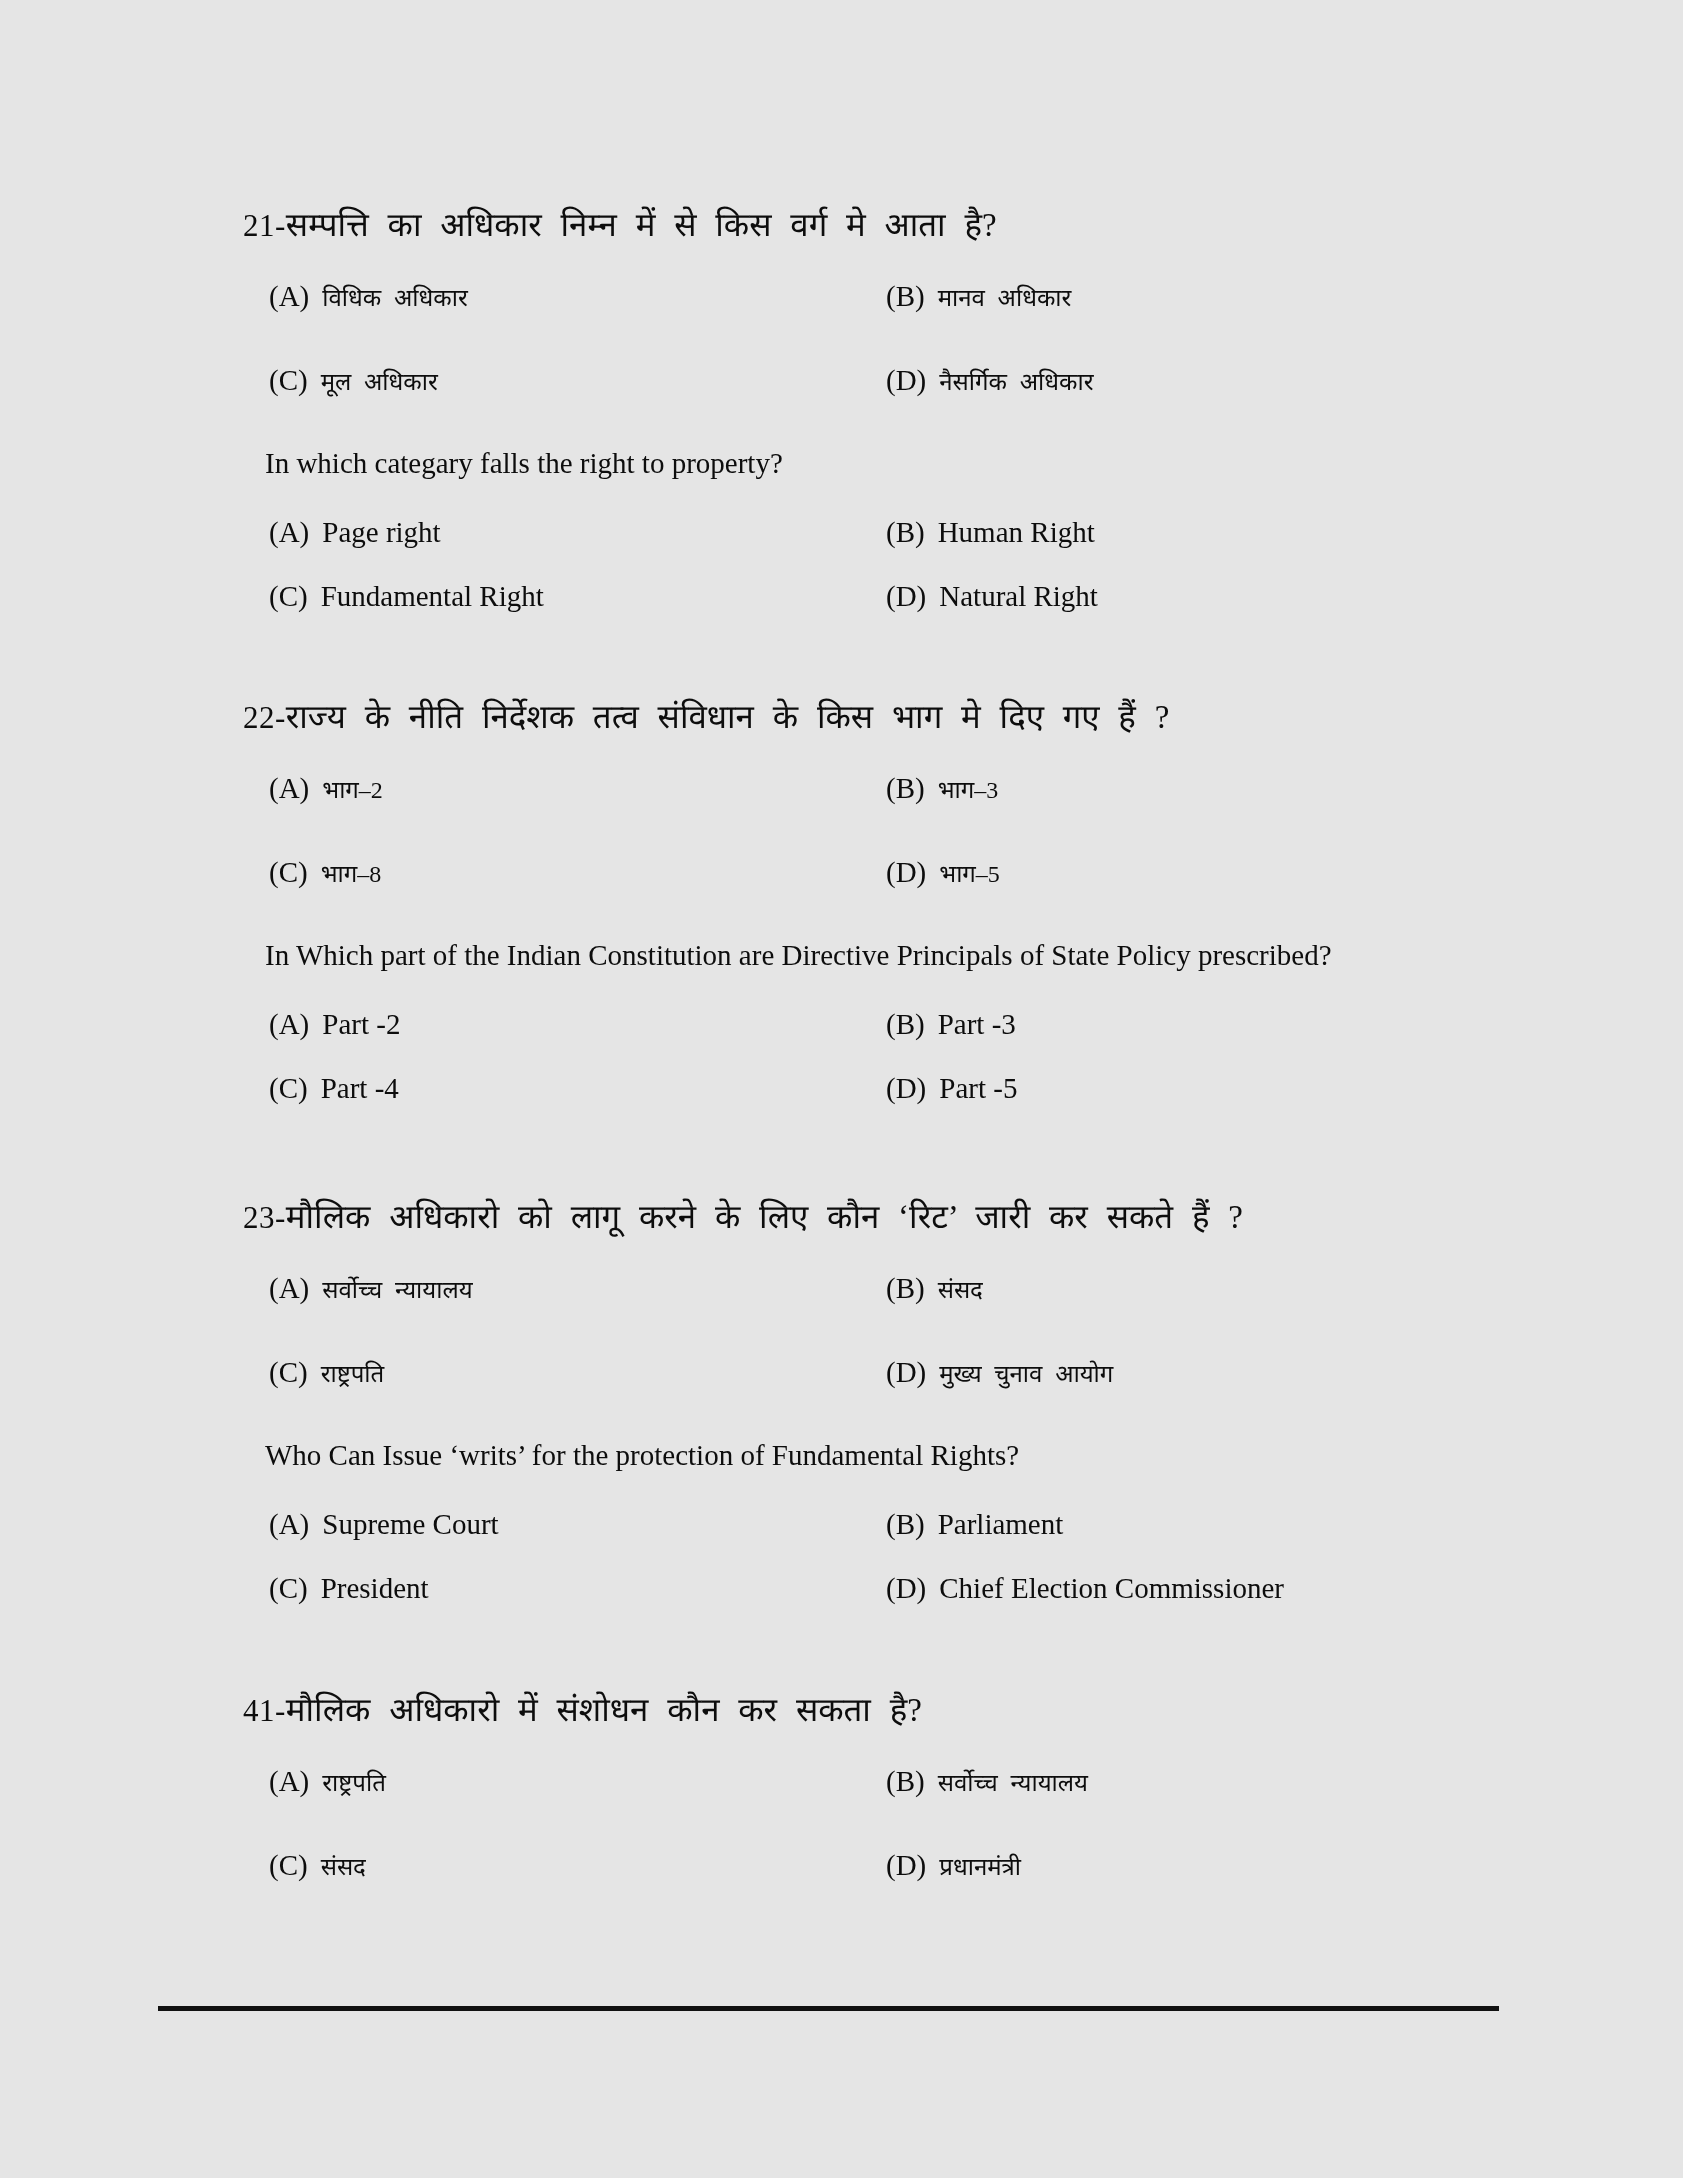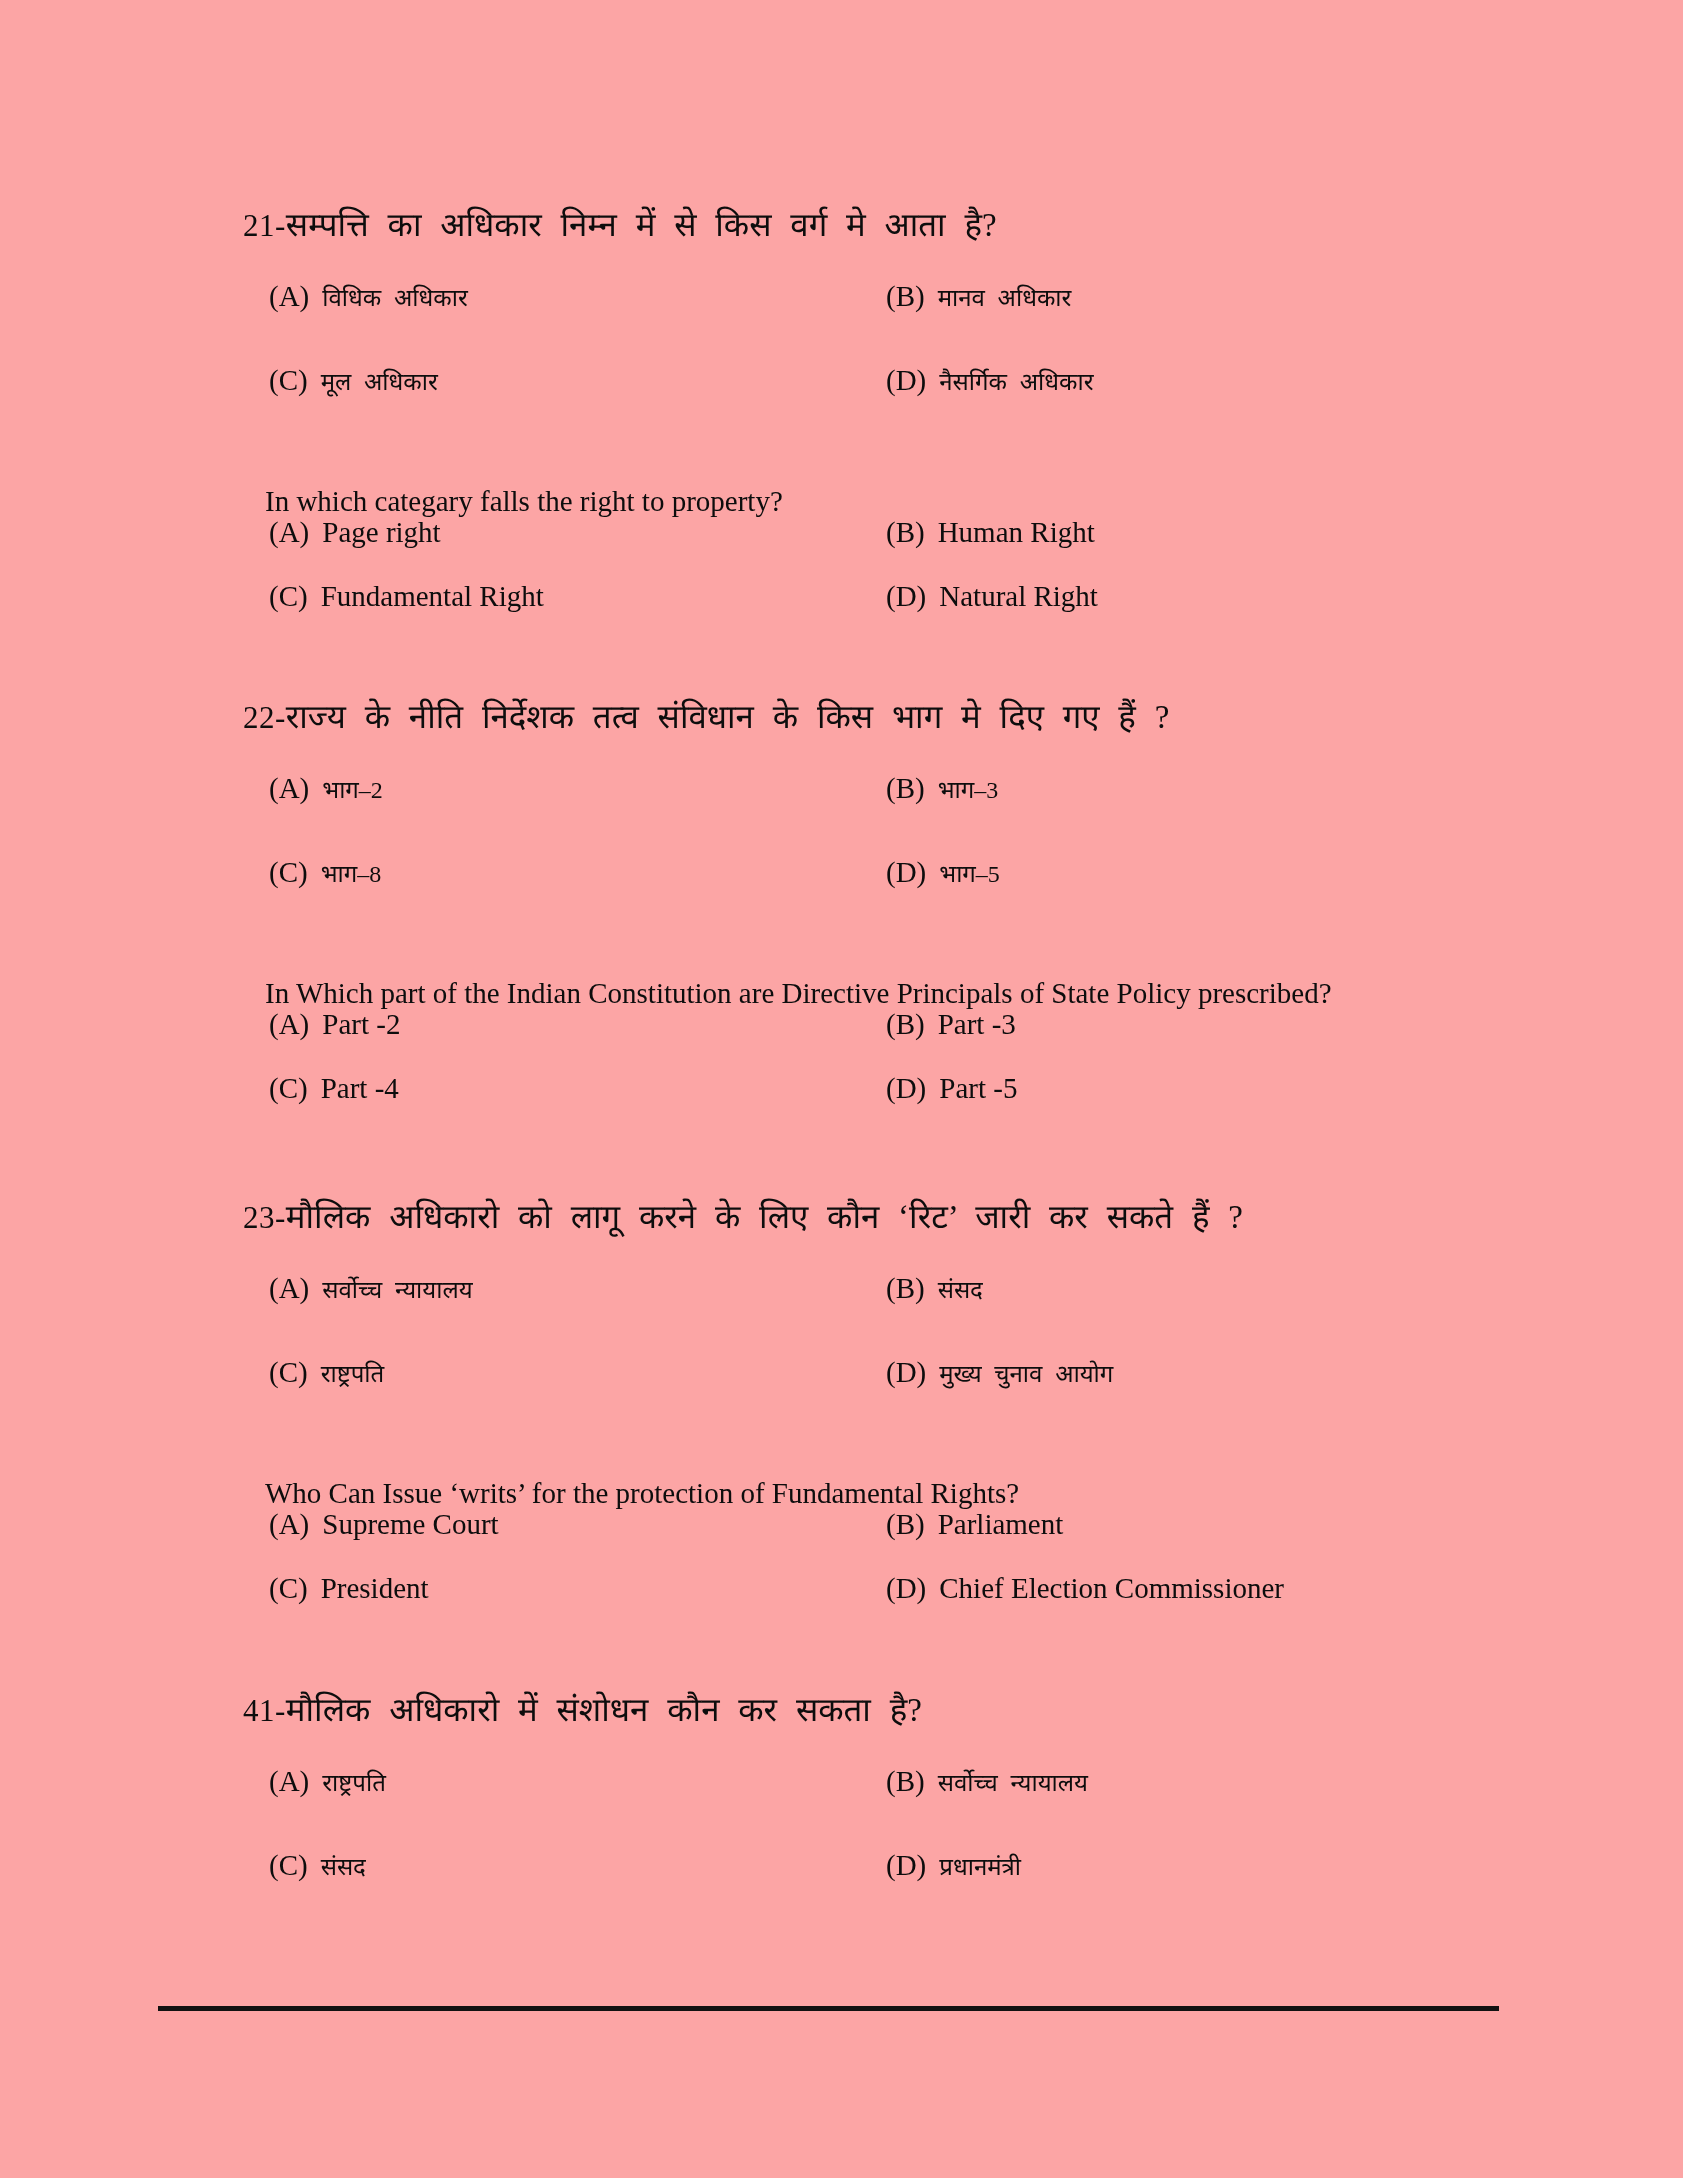--- a/index.html
+++ b/index.html
@@ -1,21 +1,21 @@
 <!DOCTYPE html>
 <html><head>
 <meta charset="utf-8">
 <style>
   * { margin: 0; padding: 0; box-sizing: border-box; }
   html, body { background: #ffffff; }
   .page {
     position: relative;
     width: 1683px;
     height: 2178px;
-    background: #fca5a5;
+    background: #e5e5e5;
     color: #0d0d0d;
     overflow: hidden;
   }
   .question { position: absolute; left: 0; width: 1683px; }
   .q-heading {
     position: absolute;
     left: 243px;
     top: 0;
     white-space: nowrap;
     font-family: "Liberation Serif", "DejaVu Sans", serif;
@@ -48,21 +48,20 @@
   .eng {
     font-family: "Liberation Serif", serif;
     font-size: 29px;
   }
   .eng-q {
     position: absolute;
     left: 265px;
     white-space: nowrap;
     font-family: "Liberation Serif", serif;
     font-size: 29px;
-    margin-top: 38px;
   }
   .footer-line {
     position: absolute;
     left: 158px;
     top: 2006px;
     width: 1341px;
     border-top: 5px solid #111111;
   }
   .footer-text {
     position: absolute;

